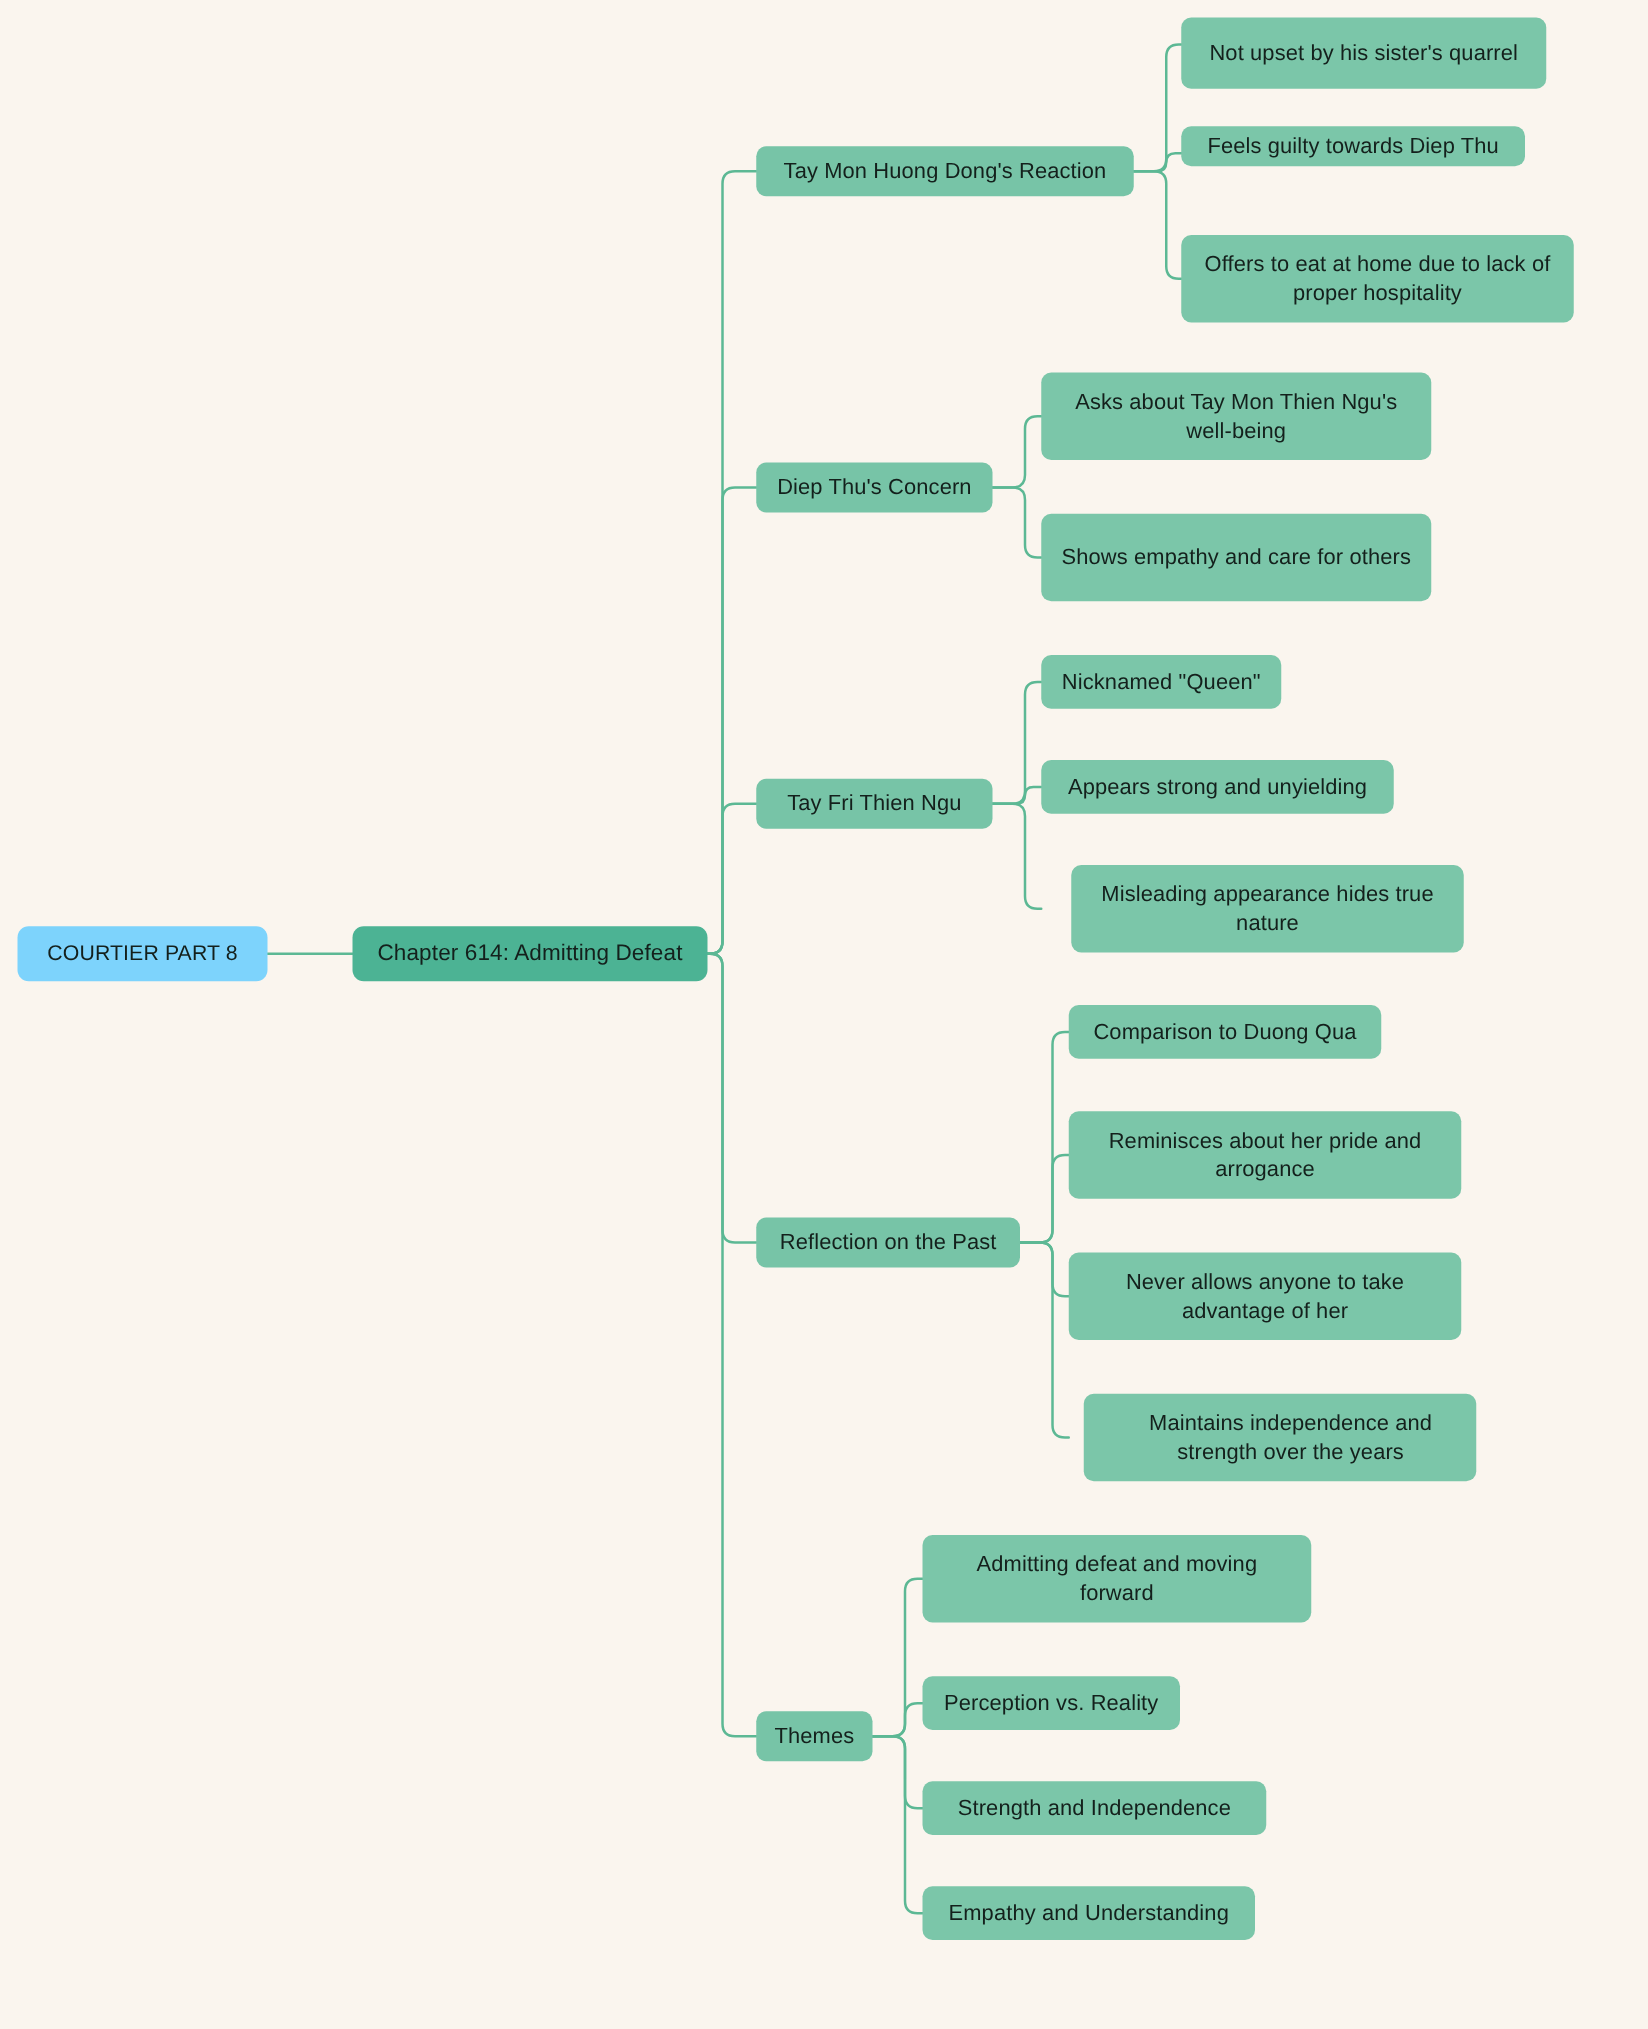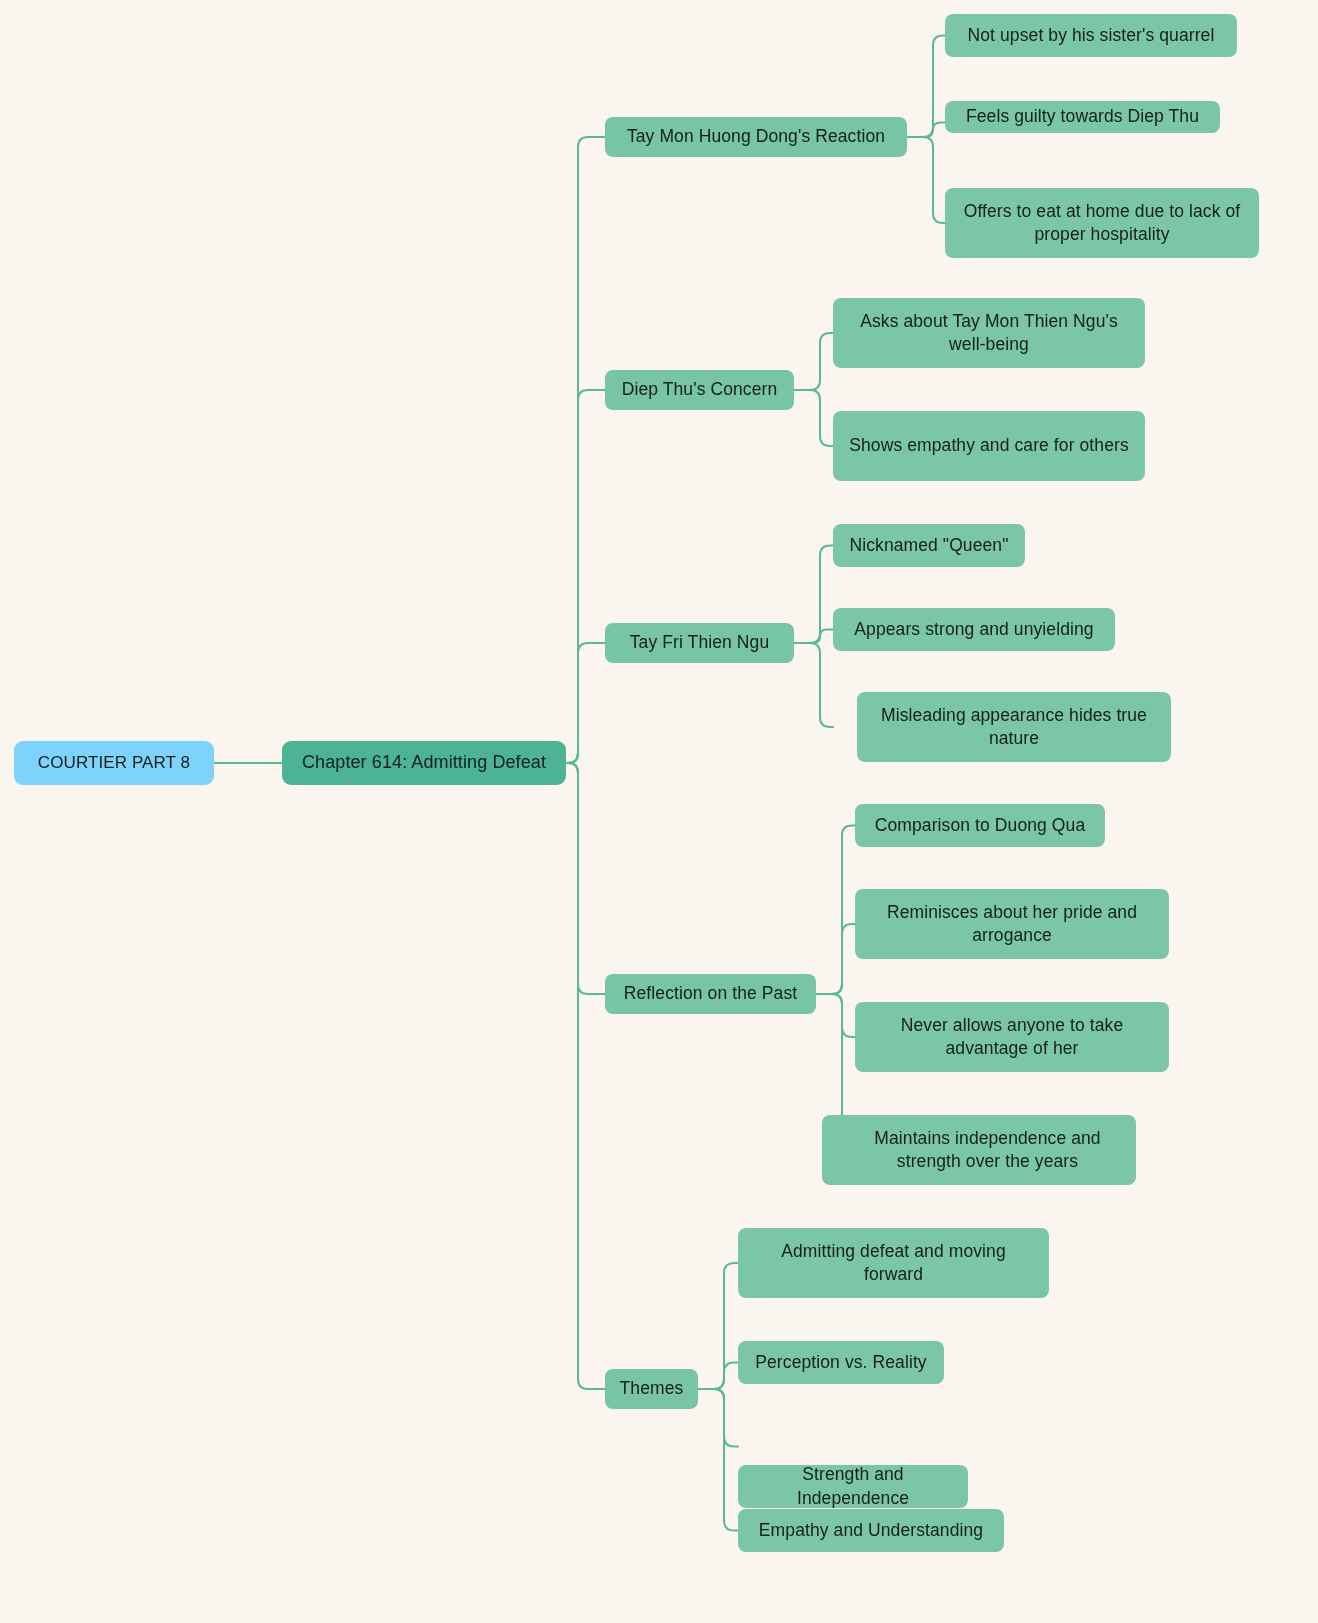--- a/index.html
+++ b/index.html
@@ -60,21 +60,21 @@
   <div id="nodes">
       <div class="node root" style="left: 14px; top: 741px; width: 200px; height: 44px;">
         <span>COURTIER PART 8</span>
       </div>
       <div class="node chapter" style="left: 282px; top: 741px; width: 284px; height: 44px;">
         <span>Chapter 614: Admitting Defeat</span>
       </div>
       <div class="node branch" style="left: 605px; top: 117px; width: 302px; height: 40px;">
         <span>Tay Mon Huong Dong's Reaction</span>
       </div>
-      <div class="node leaf" style="left: 945px; top: 14px; width: 292px; height: 43px; align-items: center;">
+      <div class="node leaf" style="left: 945px; top: 14px; width: 292px; height: 57px; align-items: center;">
         <span>Not upset by his sister's quarrel</span>
       </div>
       <div class="node leaf" style="left: 945px; top: 101px; width: 275px; height: 32px;">
         <span>Feels guilty towards Diep Thu</span>
       </div>
       <div class="node leaf" style="left: 945px; top: 188px; width: 314px; height: 70px;">
         <span>Offers to eat at home due to lack of proper hospitality</span>
       </div>
       <div class="node branch" style="left: 605px; top: 370px; width: 189px; height: 40px;">
         <span>Diep Thu's Concern</span>
@@ -102,32 +102,32 @@
       </div>
       <div class="node leaf" style="left: 855px; top: 804px; width: 250px; height: 43px;">
         <span>Comparison to Duong Qua</span>
       </div>
       <div class="node leaf" style="left: 855px; top: 889px; width: 314px; height: 70px;">
         <span>Reminisces about her pride and arrogance</span>
       </div>
       <div class="node leaf" style="left: 855px; top: 1002px; width: 314px; height: 70px;">
         <span>Never allows anyone to take advantage of her</span>
       </div>
-      <div class="node leaf" style="left: 822px; top: 1115px; width: 314px; height: 70px; padding-left: 31px;">
+      <div class="node leaf" style="left: 867px; top: 1115px; width: 314px; height: 70px; padding-left: 31px;">
         <span>Maintains independence and strength over the years</span>
       </div>
       <div class="node branch" style="left: 605px; top: 1369px; width: 93px; height: 40px;">
         <span>Themes</span>
       </div>
       <div class="node leaf" style="left: 738px; top: 1228px; width: 311px; height: 70px;">
         <span>Admitting defeat and moving forward</span>
       </div>
       <div class="node leaf" style="left: 738px; top: 1341px; width: 206px; height: 43px;">
         <span>Perception vs. Reality</span>
       </div>
-      <div class="node leaf" style="left: 738px; top: 1425px; width: 230px; height: 43px; margin-top: 40px;">
+      <div class="node leaf" style="left: 738px; top: 1425px; width: 275px; height: 43px;">
         <span>Strength and Independence</span>
       </div>
       <div class="node leaf" style="left: 738px; top: 1509px; width: 266px; height: 43px;">
         <span>Empathy and Understanding</span>
       </div>
     </div>
 </div>
 
 </body></html>

